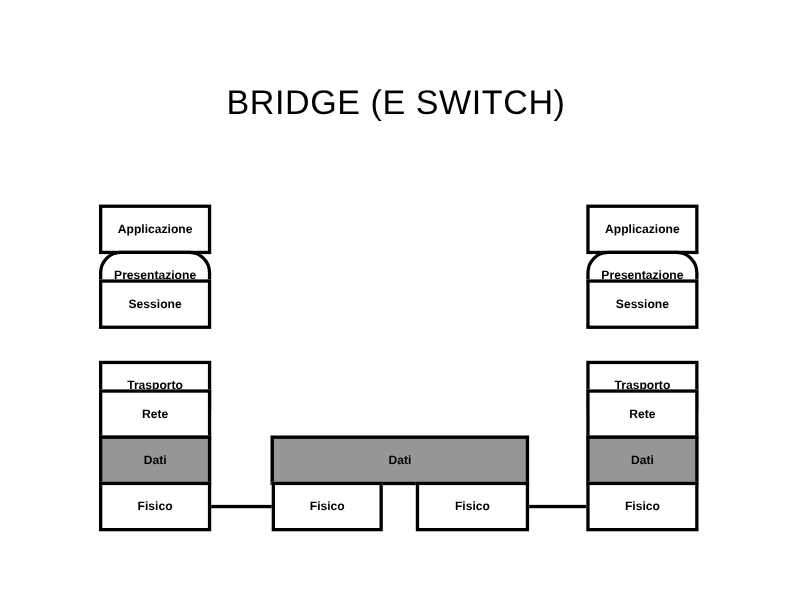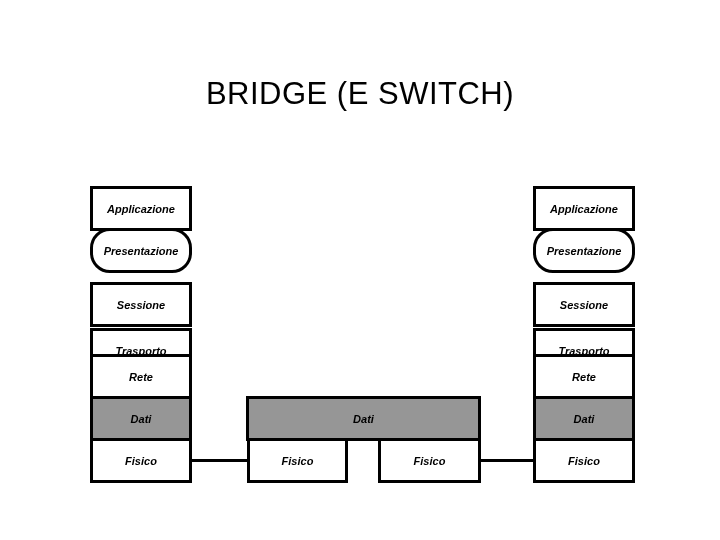--- a/index.html
+++ b/index.html
@@ -40,31 +40,30 @@
   .layer {
     box-sizing: border-box;
     border: 3px solid var(--border, #000000);
     background: var(--layer-fill, #ffffff);
     display: flex;
     align-items: center;
     justify-content: center;
     font-size: 11px;
     font-weight: bold;
     text-align: center;
-    font-style: italic;
   }
   .stack .layer {
     position: absolute;
     left: 0;
     width: 102px;
     height: 45px;
   }
   .r0 { top: 0; }
   .r1 { top: 42px; border-radius: 20px; }
-  .r2 { top: 96px; }
+  .r2 { top: 68px; }
   .r3 { top: 142px; }
   .r4 { top: 168px; }
   .r5 { top: 210px; }
   .r6 { top: 252px; }
   .gray { background: var(--datalink-fill, #969696); }
   .bridge-dati {
     position: absolute;
     left: 246px;
     top: 396px;
     width: 235px;

